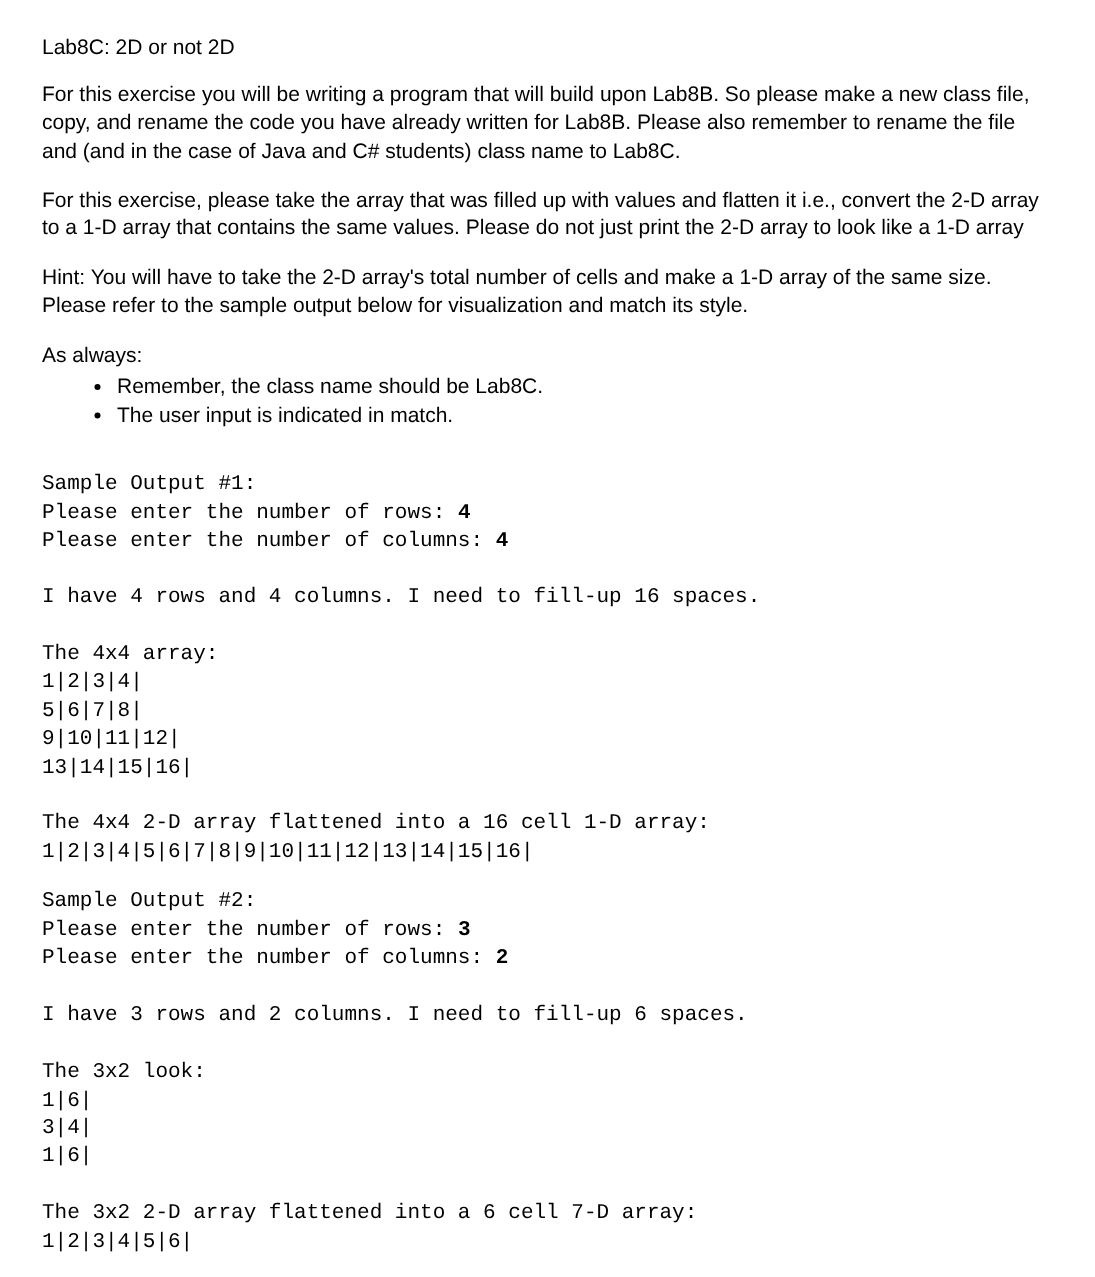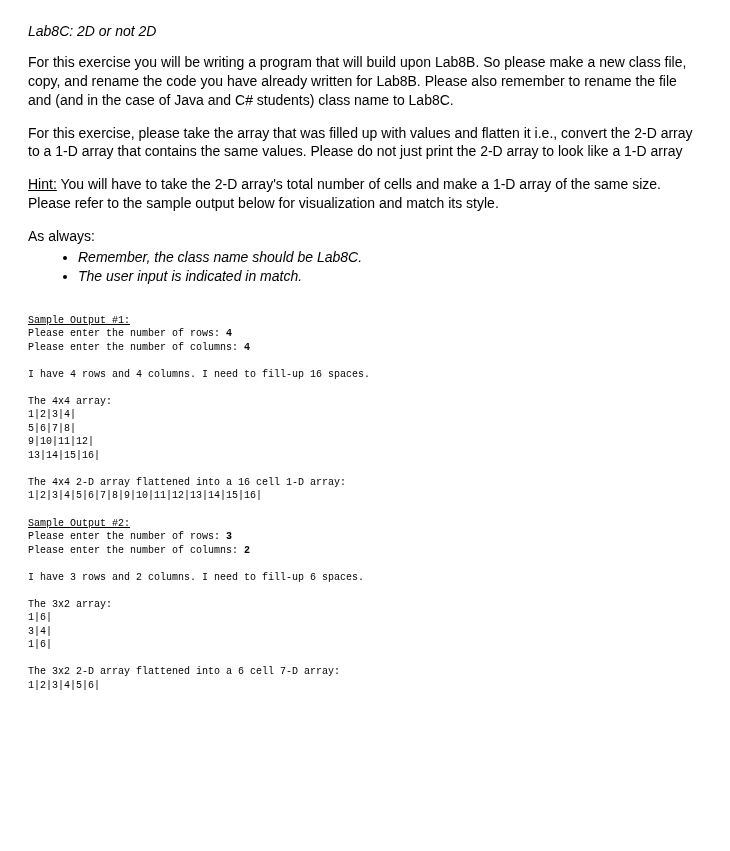--- a/index.html
+++ b/index.html
@@ -8,44 +8,41 @@
       font-family: Arial, Helvetica, sans-serif;
       font-size: 14px;
       line-height: 1.35;
       color: #000;
       background: #fff;
       width: 730px;
       box-sizing: border-box;
     }
     .heading {
       margin-bottom: 2px;
-      font-style: italic;
     }
     .para {
       margin-bottom: 14px;
       margin-top: 12px;
     }
     .underline {
-      text-decoration: underline;
     }
     .bold {
       font-weight: bold;
     }
     ul.bullets {
       margin: 2px 0 0 0;
       padding-left: 50px;
-      font-style: italic;
     }
     ul.bullets li {
       margin: 0;
       padding: 0;
     }
     .mono {
       font-family: "Courier New", Courier, monospace;
-      font-size: 10px;
+      font-size: 14px;
       white-space: pre;
       line-height: 1.35;
     }
     .section-gap {
       height: 14px;
     }
   </style>
 </head>
 <body>
 
@@ -85,19 +82,19 @@
 </div>
 
 <div class="section-gap"></div>
 
 <div class="mono"><span class="underline">Sample Output #2:</span>
 <span>Please enter the number of rows: </span><span class="bold">3</span>
 <span>Please enter the number of columns: </span><span class="bold">2</span>
 
 <span>I have 3 rows and 2 columns. I need to fill-up 6 spaces.</span>
 
-<span>The 3x2 array:</span>
+<span>The 3x2 look:</span>
 <span>1|6|</span>
 <span>3|4|</span>
 <span>1|6|</span>
 
 <span>The 3x2 2-D array flattened into a 6 cell 7-D array:</span>
 <span>1|2|3|4|5|6|</span></div>
 
 </body></html>

